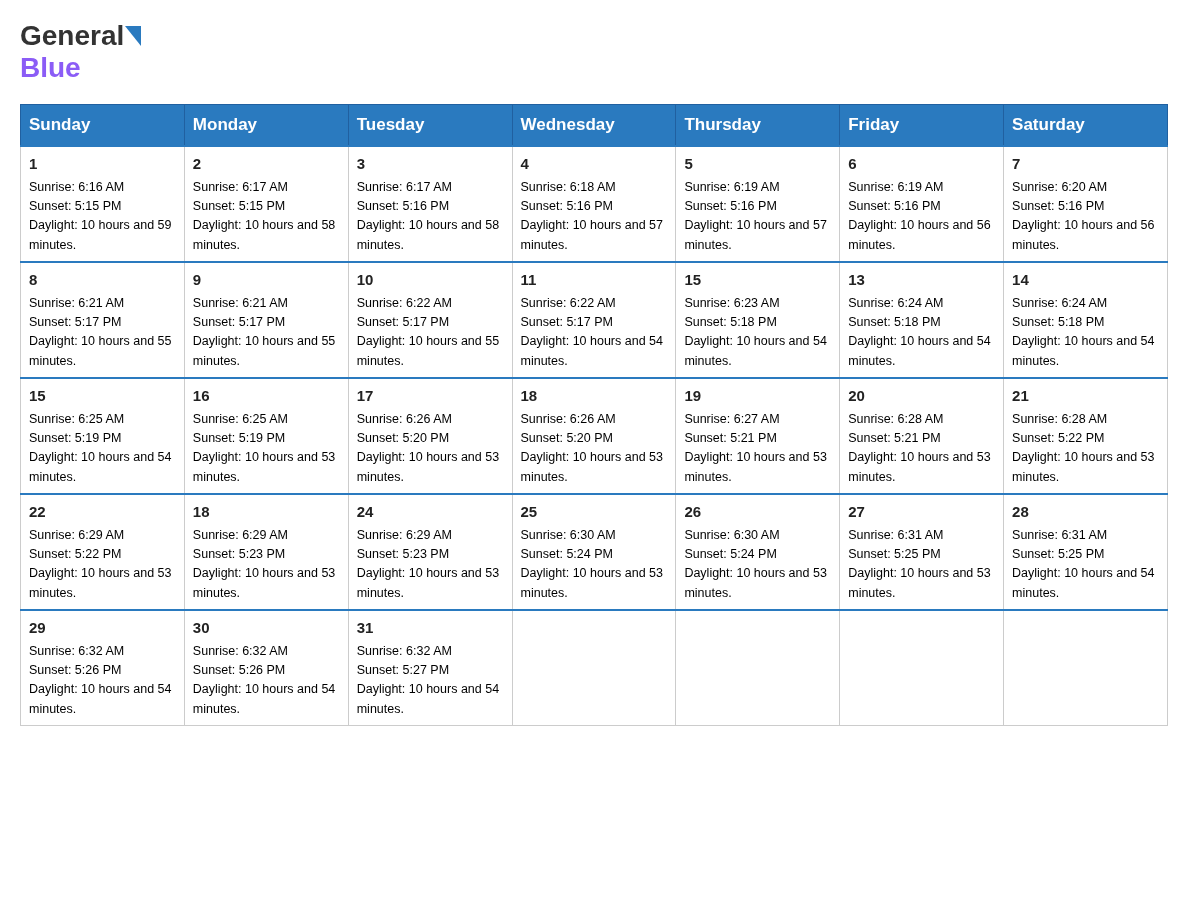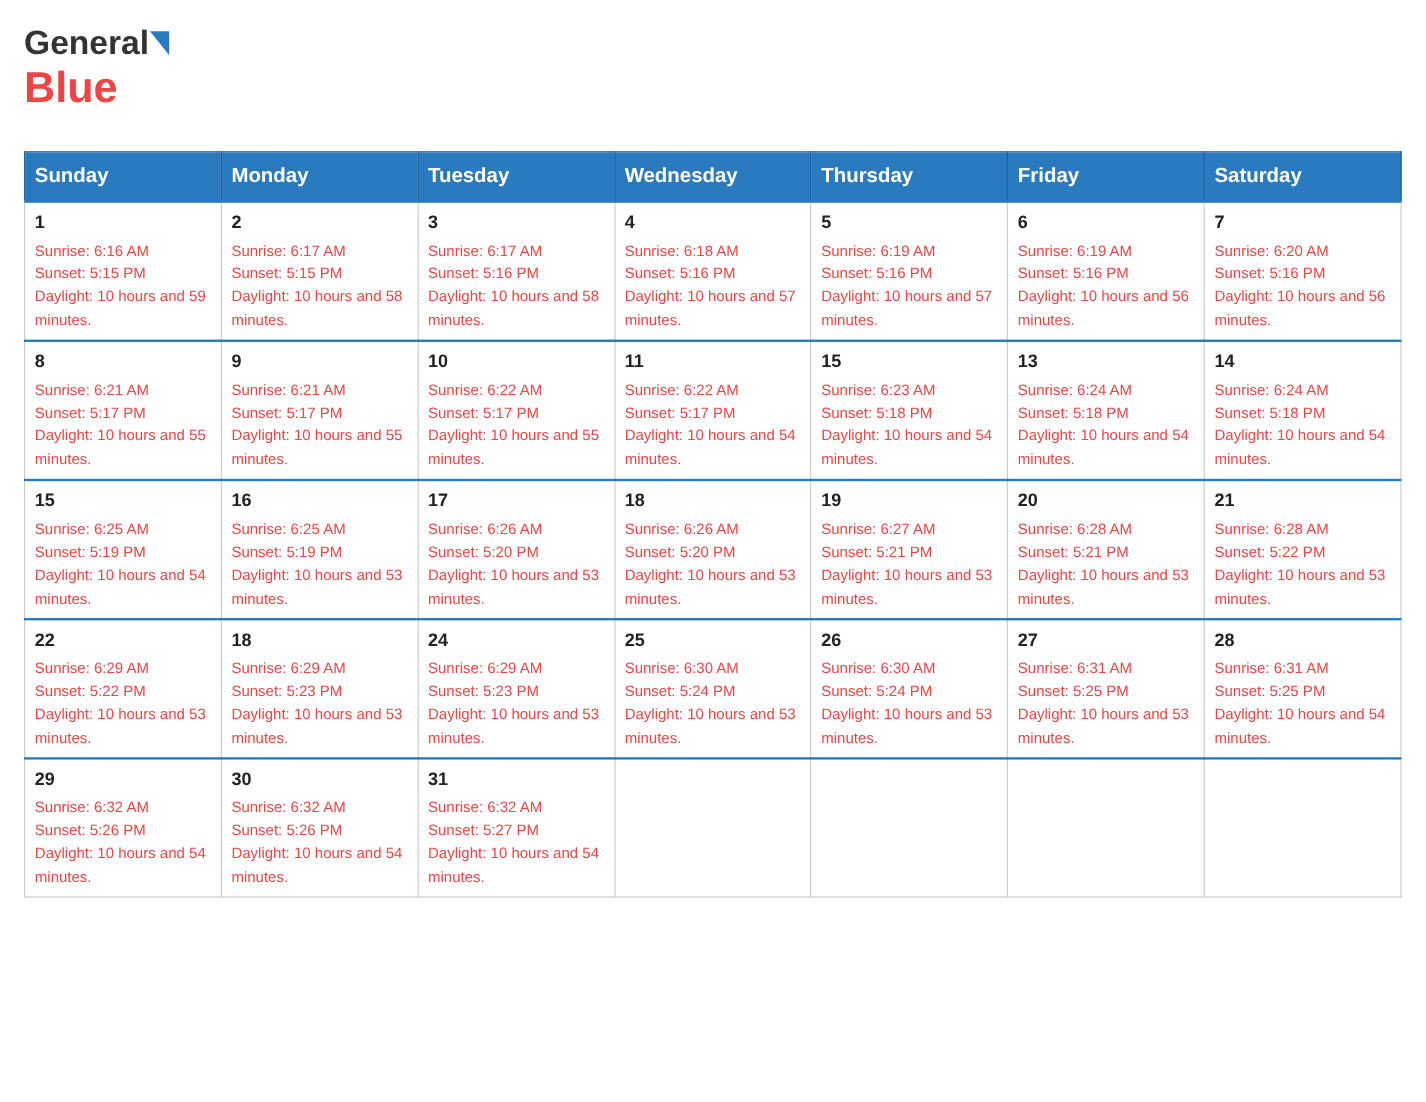--- a/index.html
+++ b/index.html
@@ -7,21 +7,21 @@
       font-family: Arial, sans-serif;
       background: #fff;
       padding: 20px;
       width: 1188px;
       min-height: 918px;
     }
     .header {
       display: flex;
       justify-content: flex-start;
       align-items: flex-start;
-      margin-bottom: 32px;
+      margin-bottom: 20px;
     }
     .logo {
       display: flex;
       flex-direction: column;
       align-items: flex-start;
     }
     .title-block {
       text-align: right;
     }
     .month-title {
@@ -61,21 +61,21 @@
     }
     .day-number {
       font-size: 15px;
       font-weight: bold;
       color: #222;
       display: block;
       margin-bottom: 2px;
     }
     .day-info {
       font-size: 12.5px;
-      color: #ef4444;
+      color: #000000;
       line-height: 1.55;
     }
     .calendar tr {
       border-bottom: 2px solid #2a7abf;
     }
     .calendar tbody tr:last-child {
       border-bottom: none;
     }
     .empty-cell {
       background: #fff;
@@ -84,21 +84,21 @@
 </head>
 <body>
 
 <div class="header">
   <div class="logo">
   <div style="display:flex;align-items:center;">
     <span style="font-size:28px;font-weight:bold;color:#333;">General</span>
     <span style="display:inline-block;width:0;height:0;border-left:16px solid transparent;border-right:0;border-top:20px solid #2a7abf;margin:0 1px;"></span>
   </div>
   <div>
-    <span style="font-size:36px;font-weight:bold;color:#ef4444;">Blue</span>
+    <span style="font-size:28px;font-weight:bold;color:#8b5cf6;">Blue</span>
   </div>
 </div>
   <div class="title-block">
   </div>
 </div>
 
 <table class="calendar">
   <thead>
     <tr>
       <th>Sunday</th>

